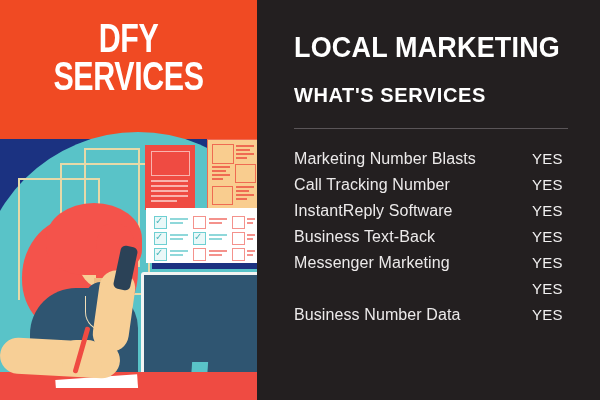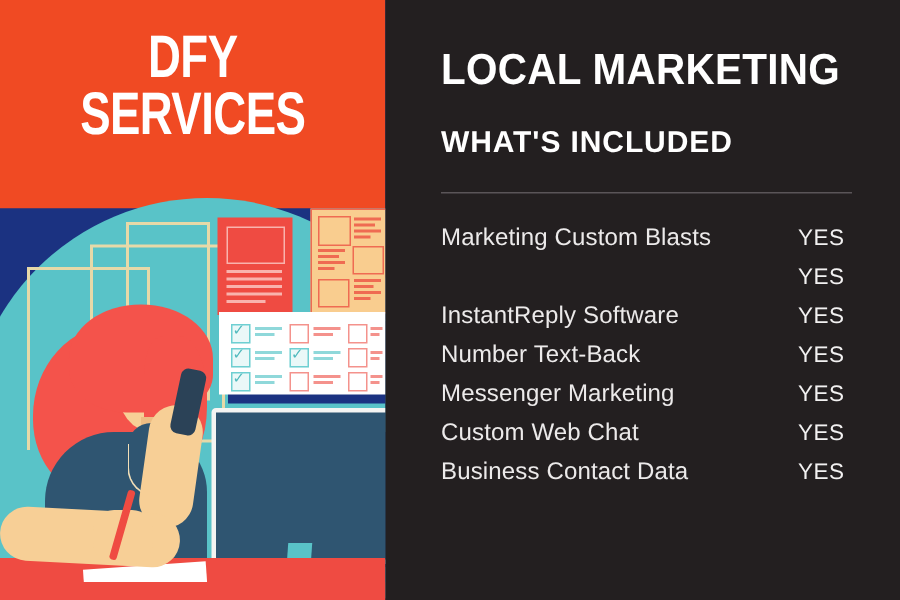--- a/index.html
+++ b/index.html
@@ -388,47 +388,47 @@
     </div>
 
     <div class="dfy-title">
       <span>DFY</span>
       <span class="l2">SERVICES</span>
     </div>
   </div>
 
   <div class="right-panel">
     <div class="rp-title">LOCAL MARKETING</div>
-    <div class="rp-sub">WHAT'S INCLUDED</div>
+    <div class="rp-sub">WHAT'S SERVICES</div>
     <div class="rp-rule"></div>
 
     <div class="list" id="feature-list">
         <div class="row">
-          <span class="row-label">Marketing Custom Blasts</span>
-          <span class="row-value">YES</span>
-        </div>
-        <div class="row">
+          <span class="row-label">Marketing Number Blasts</span>
+          <span class="row-value">YES</span>
+        </div>
+        <div class="row">
+          <span class="row-label">Call Tracking Number</span>
           <span class="row-value">YES</span>
         </div>
         <div class="row">
           <span class="row-label">InstantReply Software</span>
           <span class="row-value">YES</span>
         </div>
         <div class="row">
-          <span class="row-label">Number Text-Back</span>
+          <span class="row-label">Business Text-Back</span>
           <span class="row-value">YES</span>
         </div>
         <div class="row">
           <span class="row-label">Messenger Marketing</span>
           <span class="row-value">YES</span>
         </div>
         <div class="row">
-          <span class="row-label">Custom Web Chat</span>
-          <span class="row-value">YES</span>
-        </div>
-        <div class="row">
-          <span class="row-label">Business Contact Data</span>
+          <span class="row-value">YES</span>
+        </div>
+        <div class="row">
+          <span class="row-label">Business Number Data</span>
           <span class="row-value">YES</span>
         </div>
       </div>
 
   </div>
 </div>
 
 </body></html>

